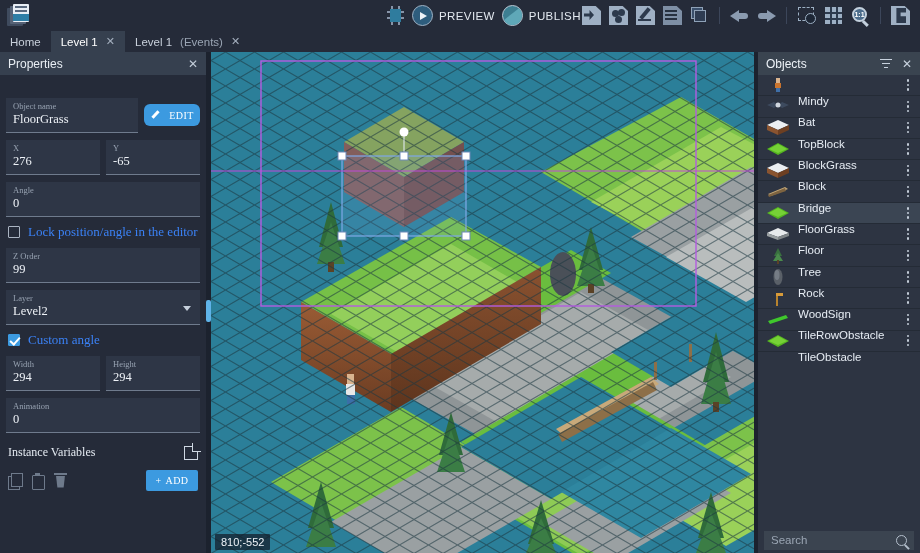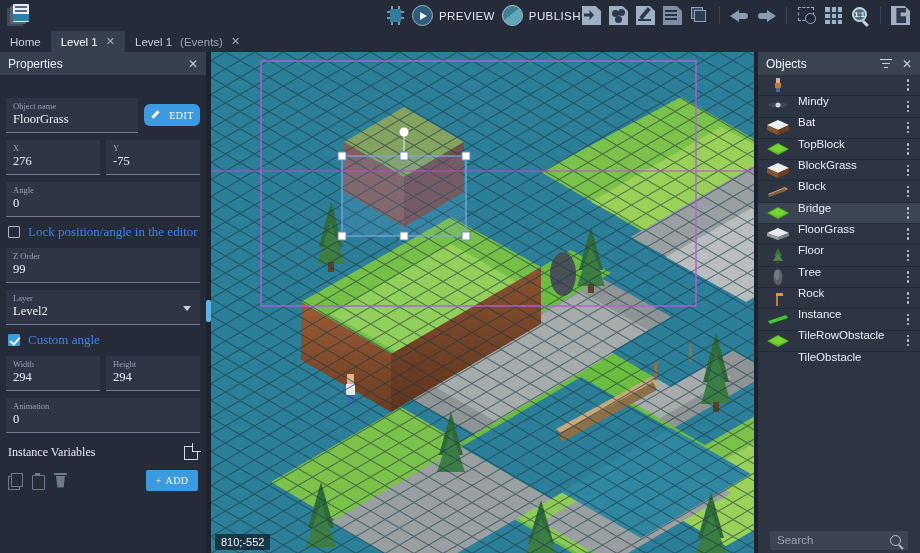--- a/index.html
+++ b/index.html
@@ -187,21 +187,21 @@
     background:#2d3442;
   }
   .obj-item.sel { background:#3b4553; }
   .obj-thumb { width:28px; height:17px; display:flex; align-items:center; justify-content:center; flex:0 0 28px; }
   .obj-name { flex:1; font-size:11.5px; color:#e6ecf3; margin-left:6px;margin-top:32px; }
   .dots { width:12px; display:flex; flex-direction:column; align-items:center; gap:2px; cursor:pointer; }
   .dots i { width:2.5px;height:2.5px;background:#c3ccd8;border-radius:50%; }
   .add-obj { height:26px; display:flex; align-items:center; justify-content:center; gap:0; position:relative; cursor:pointer; }
   .add-obj .t { font-size:11.5px; color:#b9c3d0; }
   .add-obj .plus { position:absolute; right:9px; font-size:17px; color:#cfd8e3; line-height:14px; }
-  .search-wrap { position:absolute; left:0; bottom:0; width:162px; height:26px; background:#2d3442; display:flex; align-items:center; padding:0 12px;text-align:center; }
+  .search-wrap { position:absolute; left:0; bottom:0; width:162px; height:26px; background:#2d3442; display:flex; align-items:center; padding:0 6px;text-align:center; }
   .search-box { flex:1; height:19px; background:#3b4450; display:flex; align-items:center; padding:0 7px; justify-content:space-between; }
   .search-box .ph { font-size:11.5px; color:#9aa5b3; }
   .mag { width:11px;height:11px;border:1.6px solid #b4bfcc;border-radius:50%;position:relative; }
   .mag:after{content:"";position:absolute;right:-4px;bottom:-3px;width:6px;height:1.8px;background:#b4bfcc;transform:rotate(45deg);}
 </style>
 </head>
 <body>
 
 <div class="app">
 
@@ -335,21 +335,21 @@
         </div>
       </div>
 
       <div class="row2">
         <div class="field">
           <div class="lbl">X</div>
           <div class="val">276</div>
         </div>
         <div class="field">
           <div class="lbl">Y</div>
-          <div class="val">-75</div>
+          <div class="val">-65</div>
         </div>
       </div>
 
       <div class="field">
         <div class="lbl">Angle</div>
         <div class="val">0</div>
       </div>
 
       <div class="checkline">
         <span class="cbox"></span>
@@ -697,21 +697,21 @@
             <i></i>
           </div>
         </div>
         <div class="obj-item">
           <div class="obj-thumb">
             <svg width="16" height="17">
               <rect x="6" y="4" width="2" height="12" fill="#b8832e"></rect>
               <rect x="6" y="3" width="7" height="3" fill="#d89b3a"></rect>
             </svg>
           </div>
-          <div class="obj-name">Instance</div>
+          <div class="obj-name">WoodSign</div>
           <div class="dots">
             <i></i>
             <i></i>
             <i></i>
           </div>
         </div>
         <div class="obj-item">
           <div class="obj-thumb">
             <svg width="24" height="12">
               <polygon points="2,8 20,2 22,5 4,11" fill="#3fc72c"></polygon>

